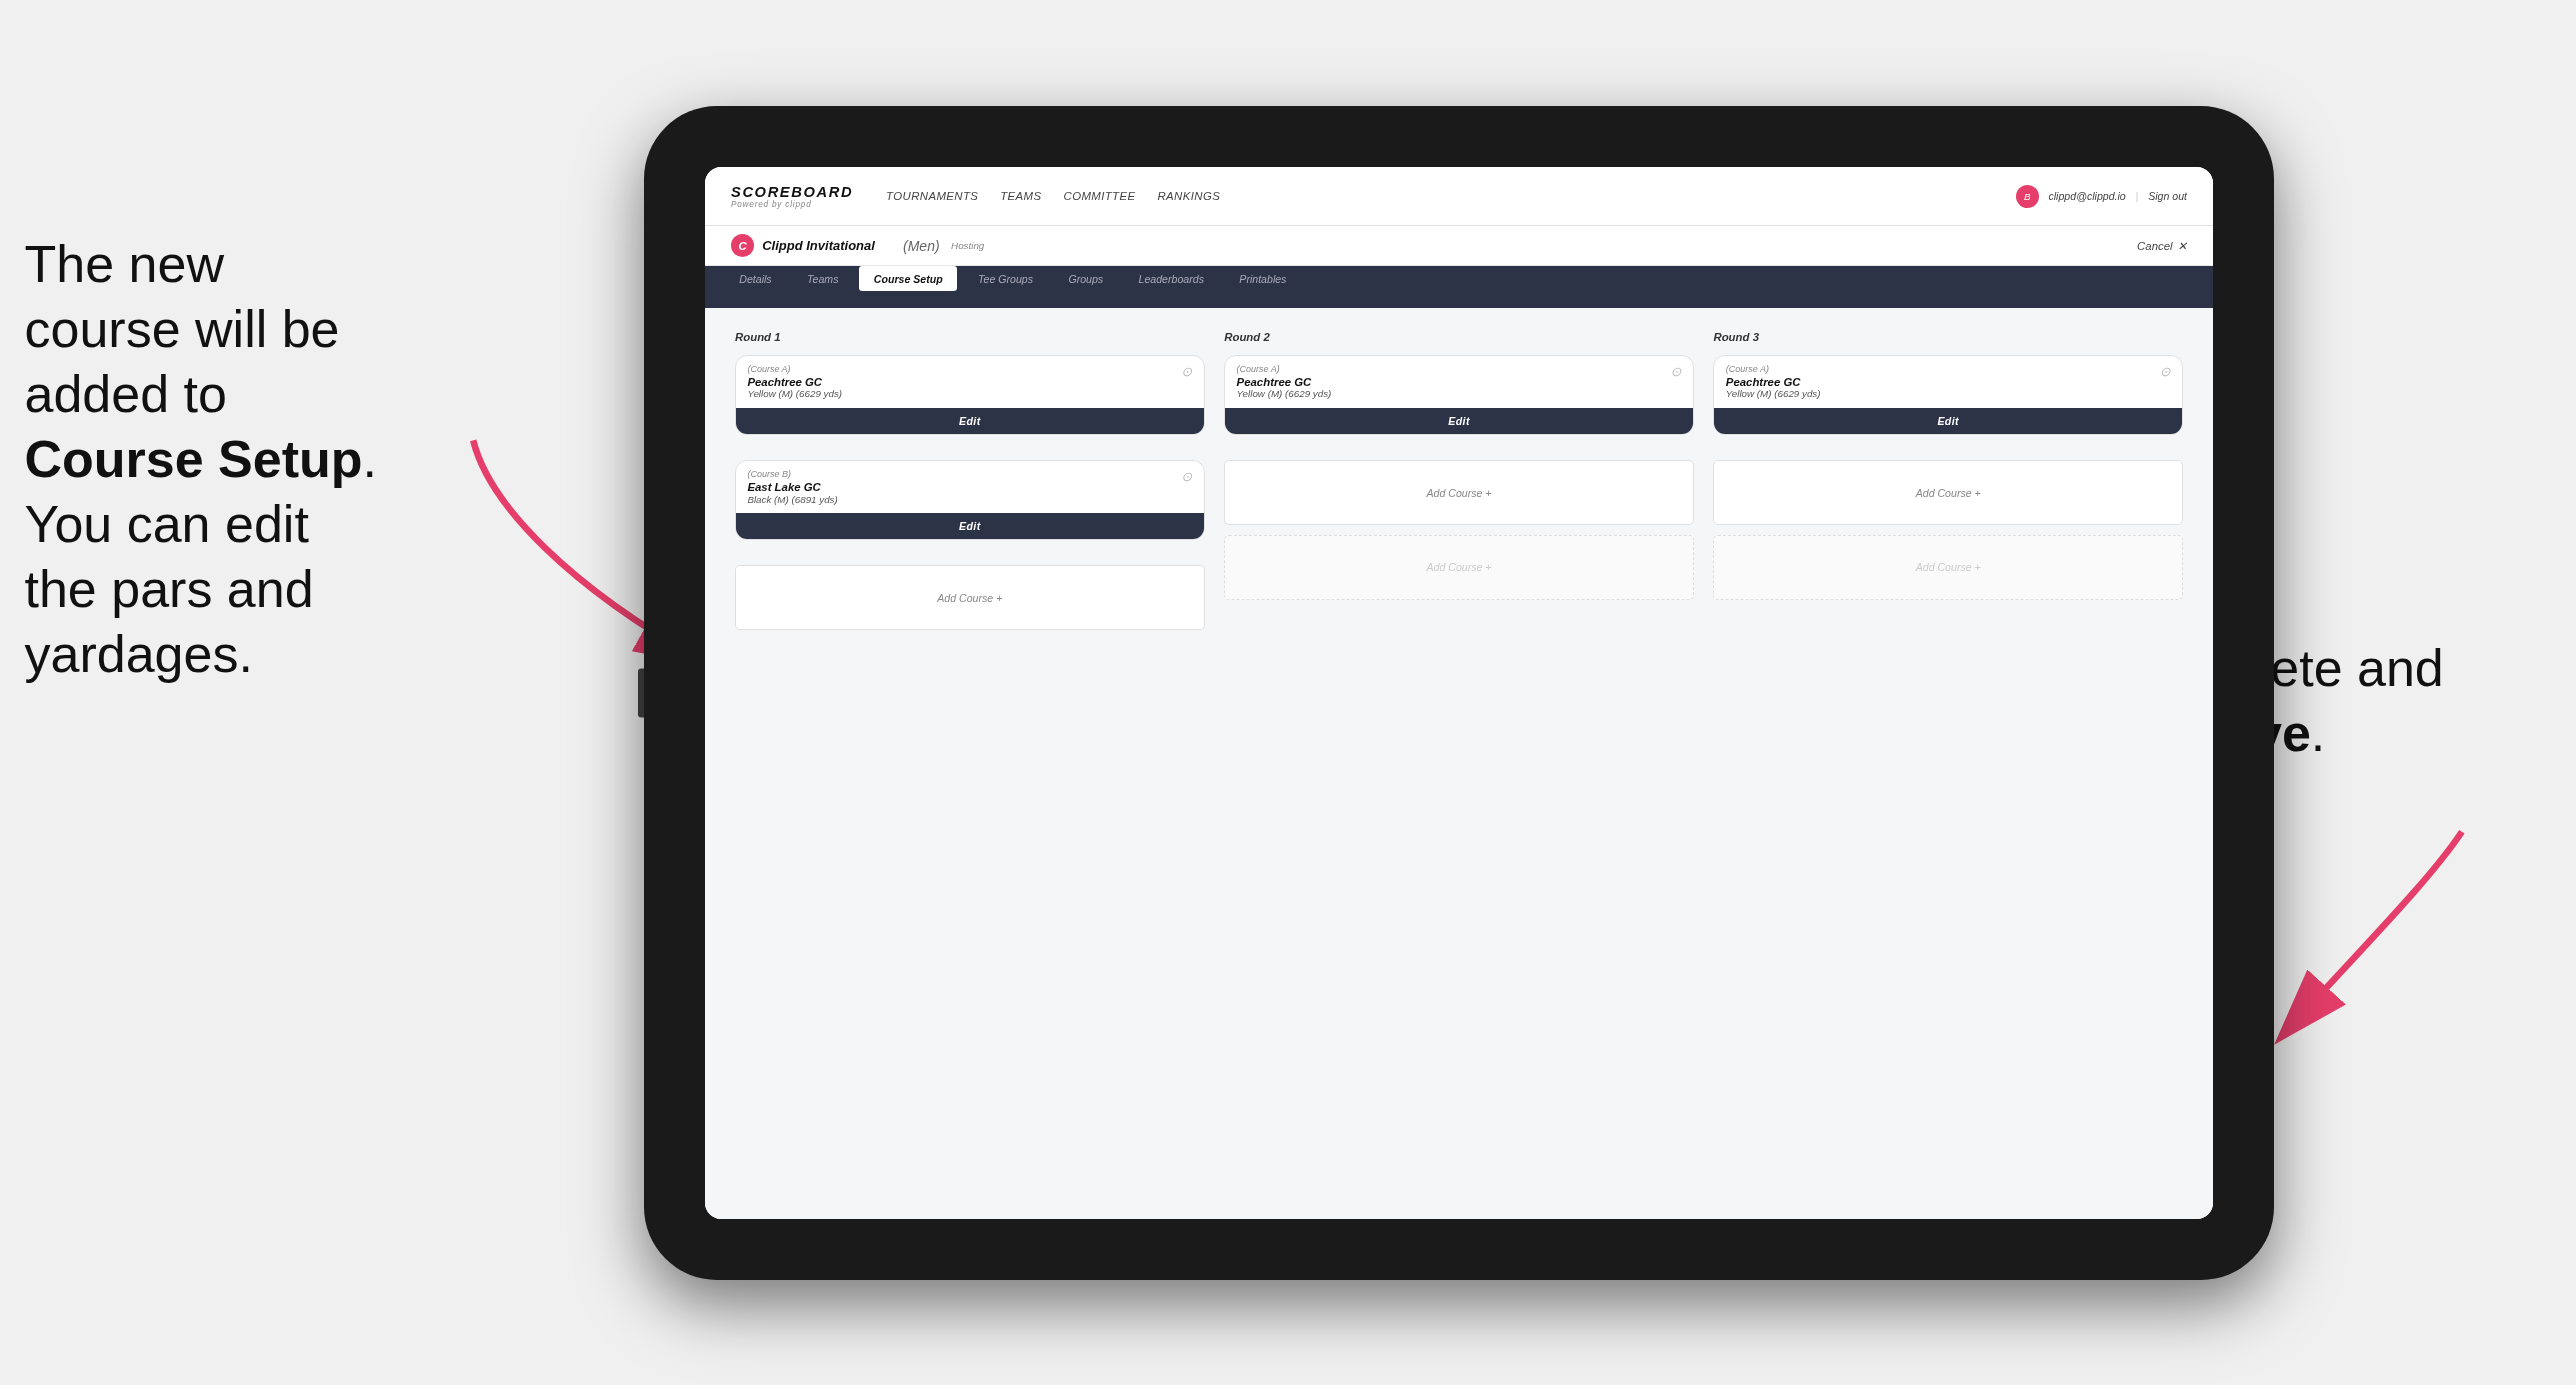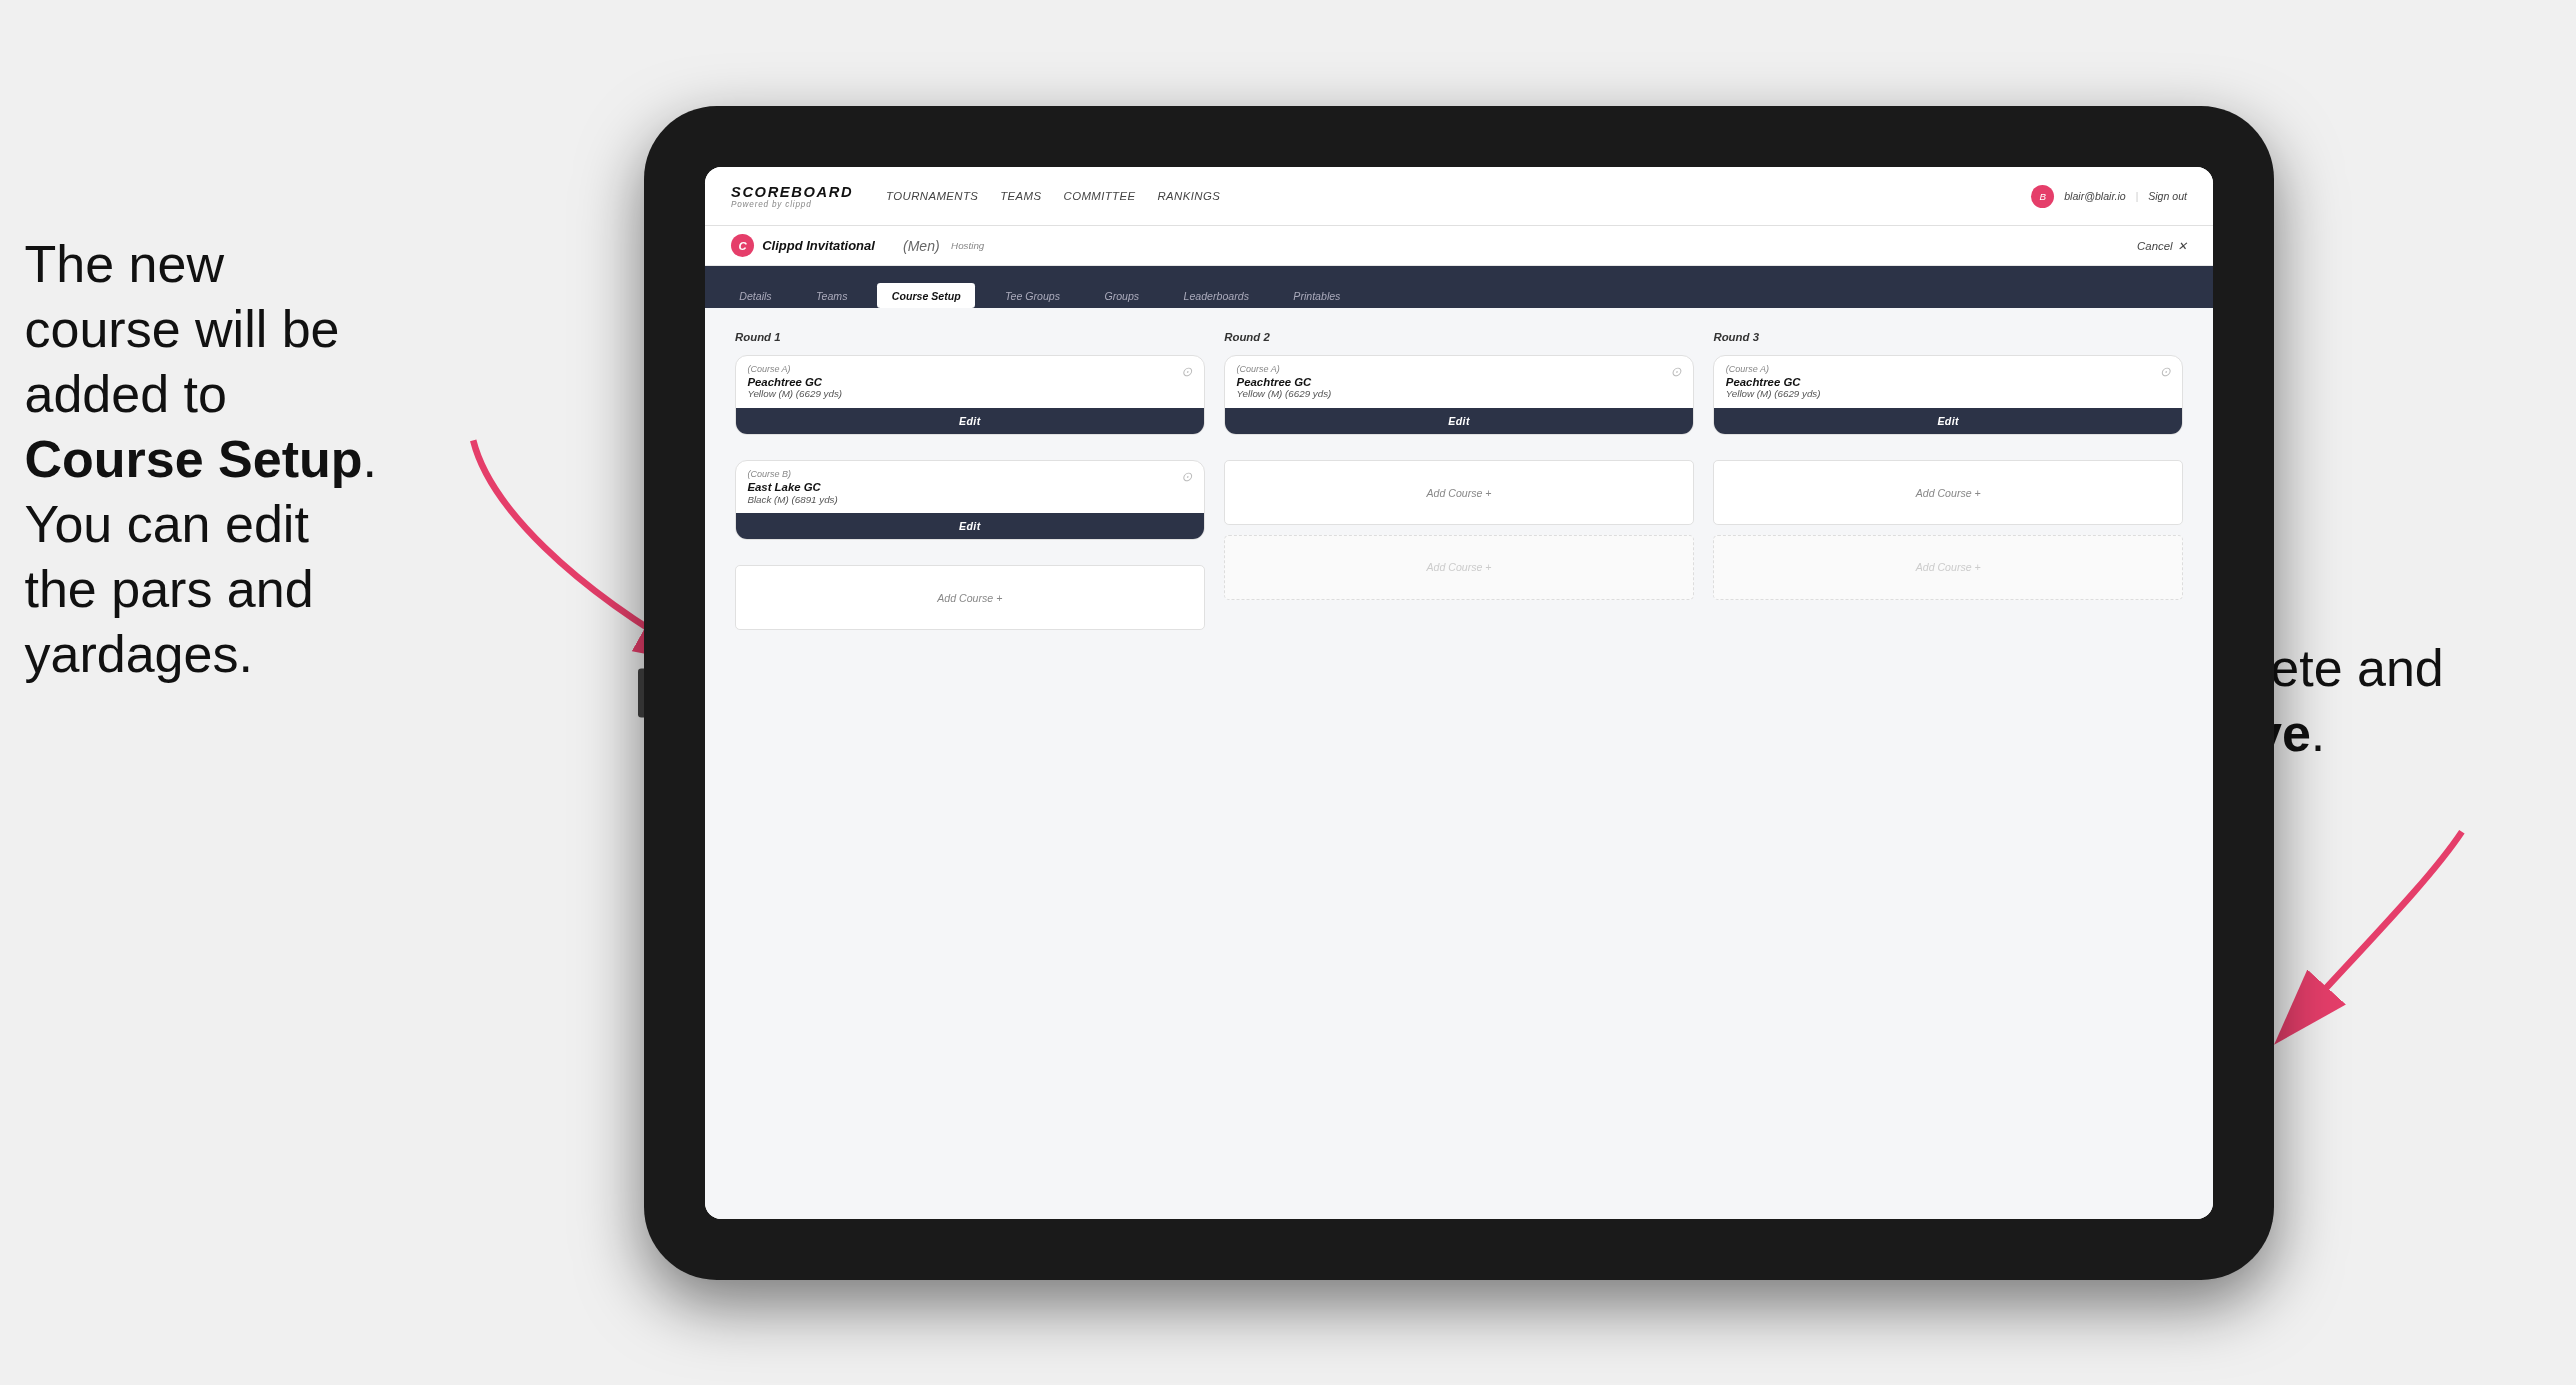--- a/index.html
+++ b/index.html
@@ -174,23 +174,23 @@
       display: flex;
       align-items: center;
       gap: 4.9px;
     }
 
     
     .sub-nav {
       background: #2c3347;
       height: 42px;
       display: flex;
-      align-items: flex-end;
+      align-items: flex-start;
       padding: 0 19.6px;
-      gap: 15px;
+      gap: 6px;
       flex-shrink: 0;
     }
     .sub-nav-tab {
       padding: 6.5px 14.7px;
       font-size: 10.6px;
       color: #aab;
       cursor: pointer;
       border-radius: 3.3px;
     }
     .sub-nav-tab.active {
@@ -363,21 +363,21 @@
         <span class="logo-sub">Powered by clippd</span>
       </div>
       <div class="nav-links">
         <span class="nav-link">TOURNAMENTS</span>
         <span class="nav-link">TEAMS</span>
         <span class="nav-link">COMMITTEE</span>
         <span class="nav-link">RANKINGS</span>
       </div>
       <div class="nav-right">
         <div class="nav-avatar">B</div>
-        <span>blair@blair.io</span>
+        <span>clippd@clippd.io</span>
         <span class="nav-separator">|</span>
         <span style="cursor:pointer;color:#444;">Sign out</span>
       </div>
     </div>
 
     <div class="tournament-header">
       <div class="tournament-left">
         <div class="clippd-logo">C</div>
         <span class="tournament-name">Clippd Invitational</span>
         <span class="tournament-badge">(Men)</span>

